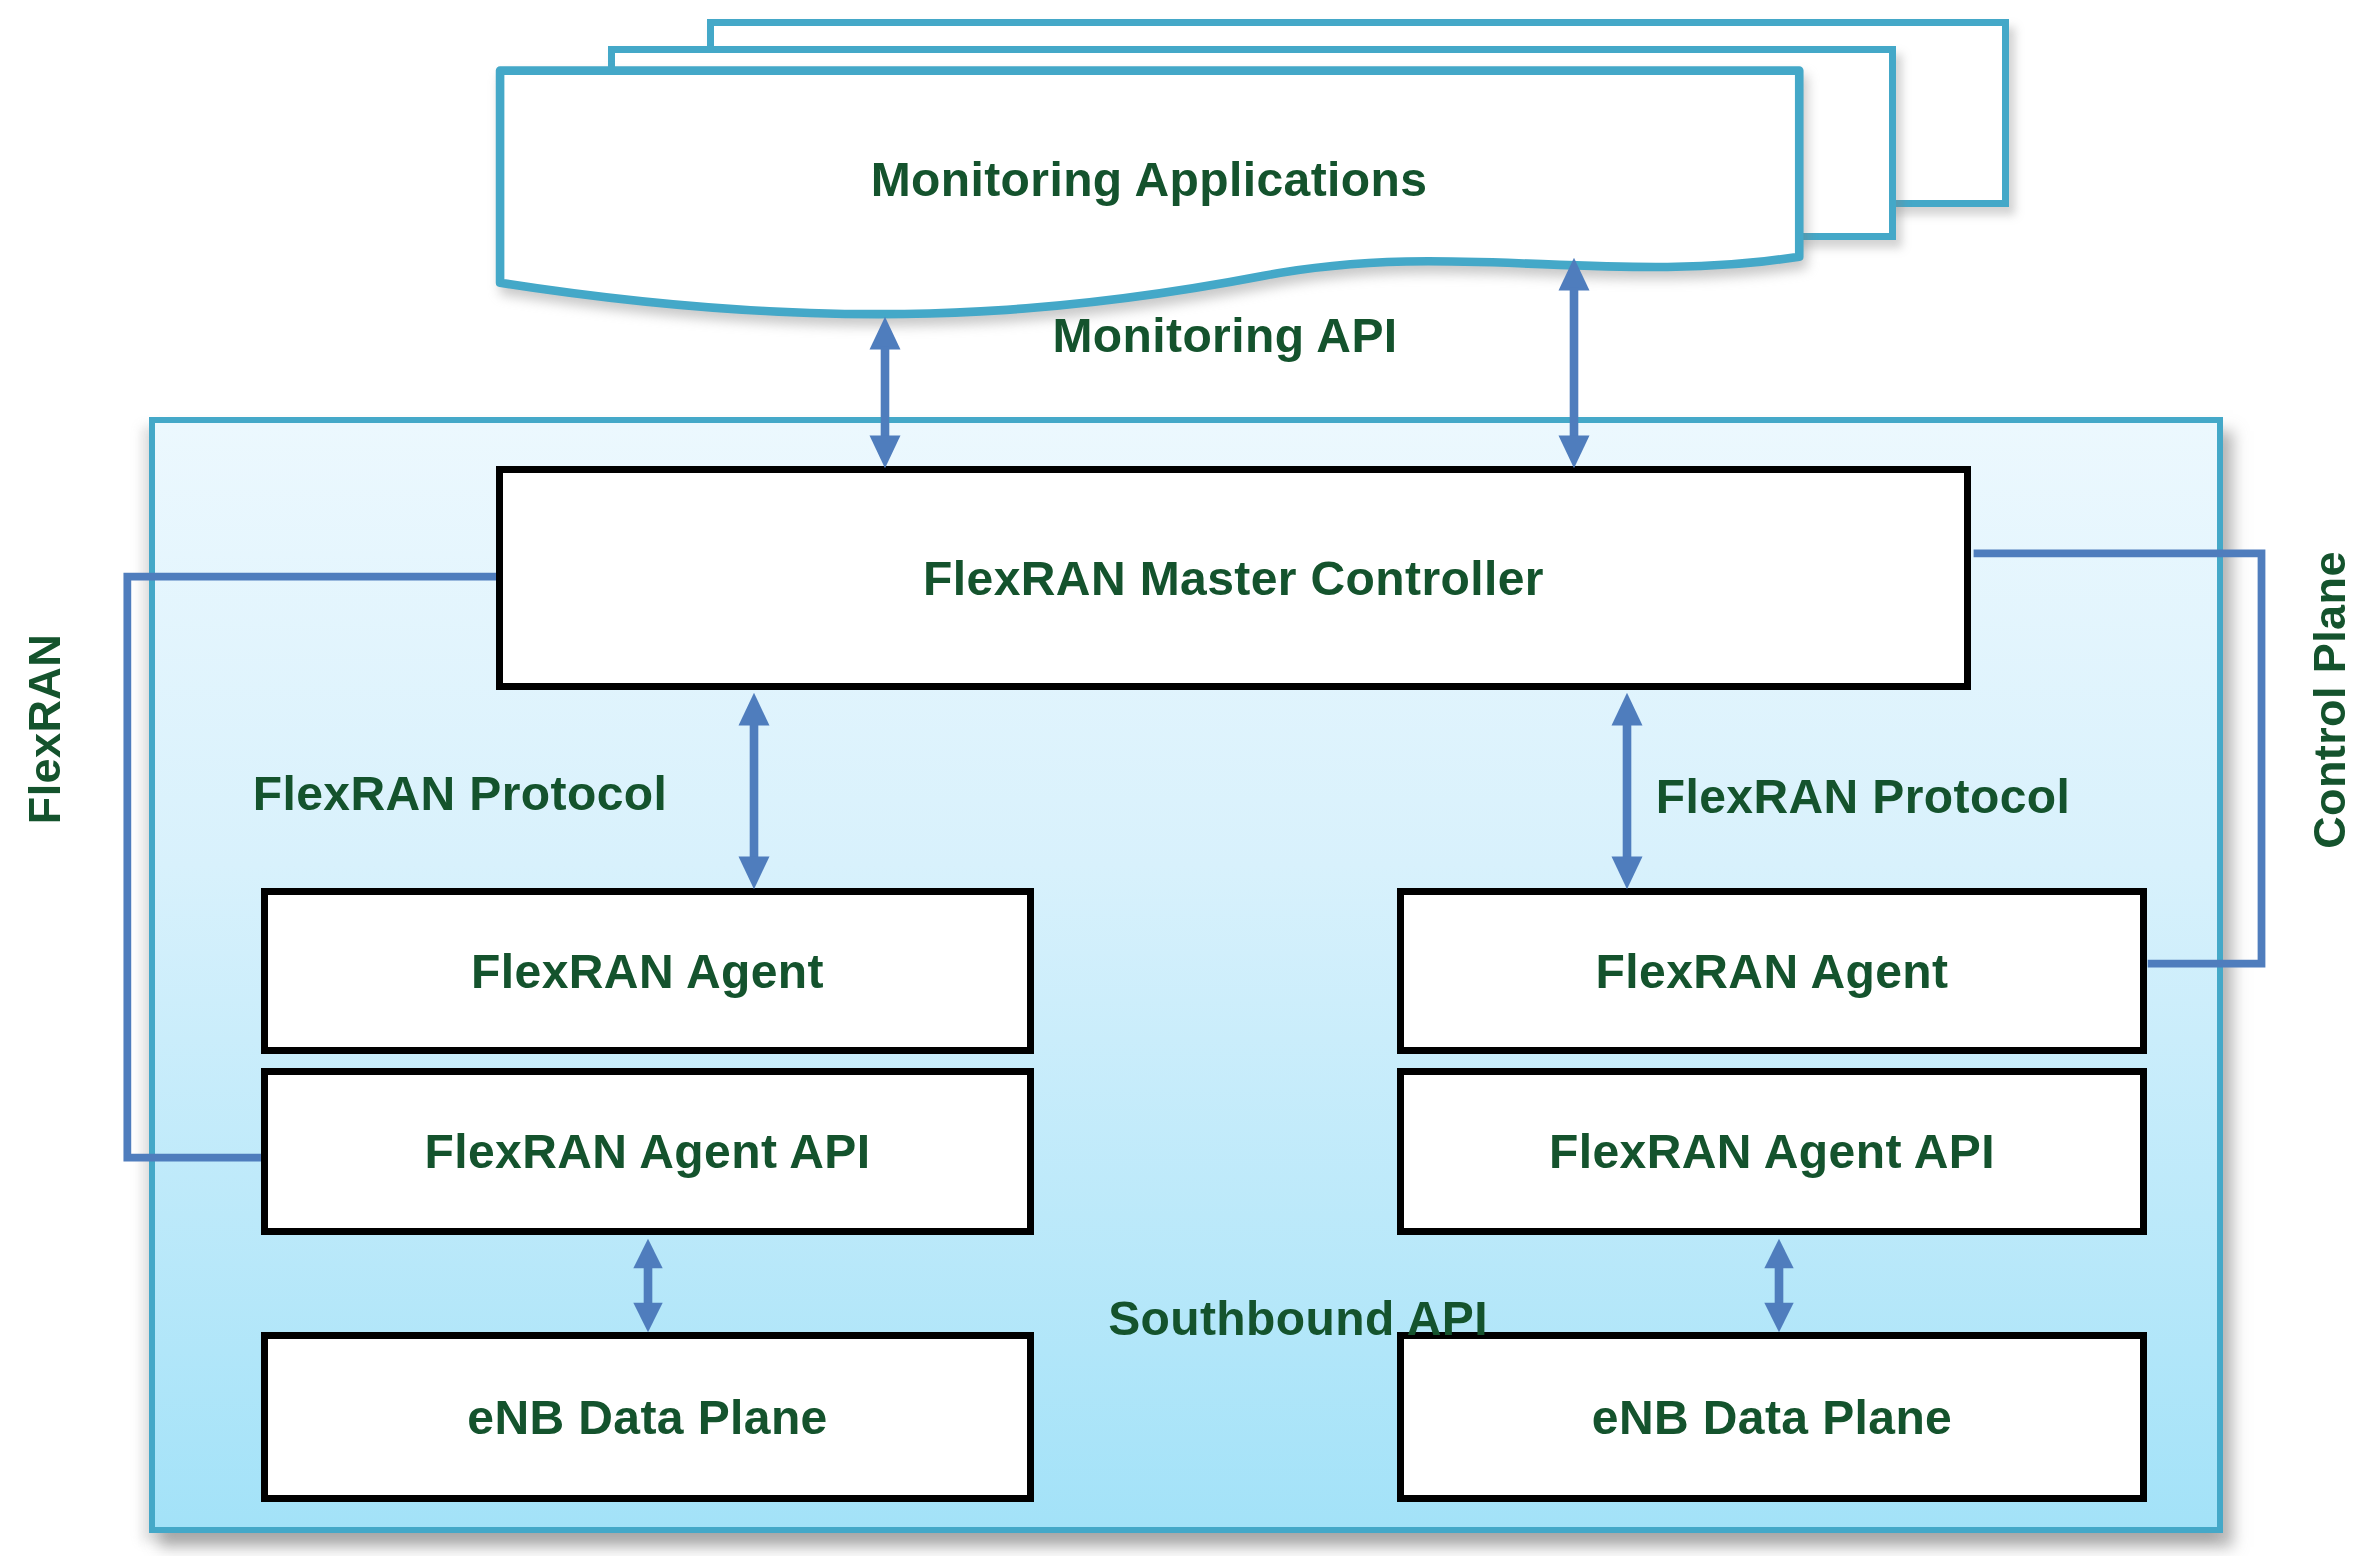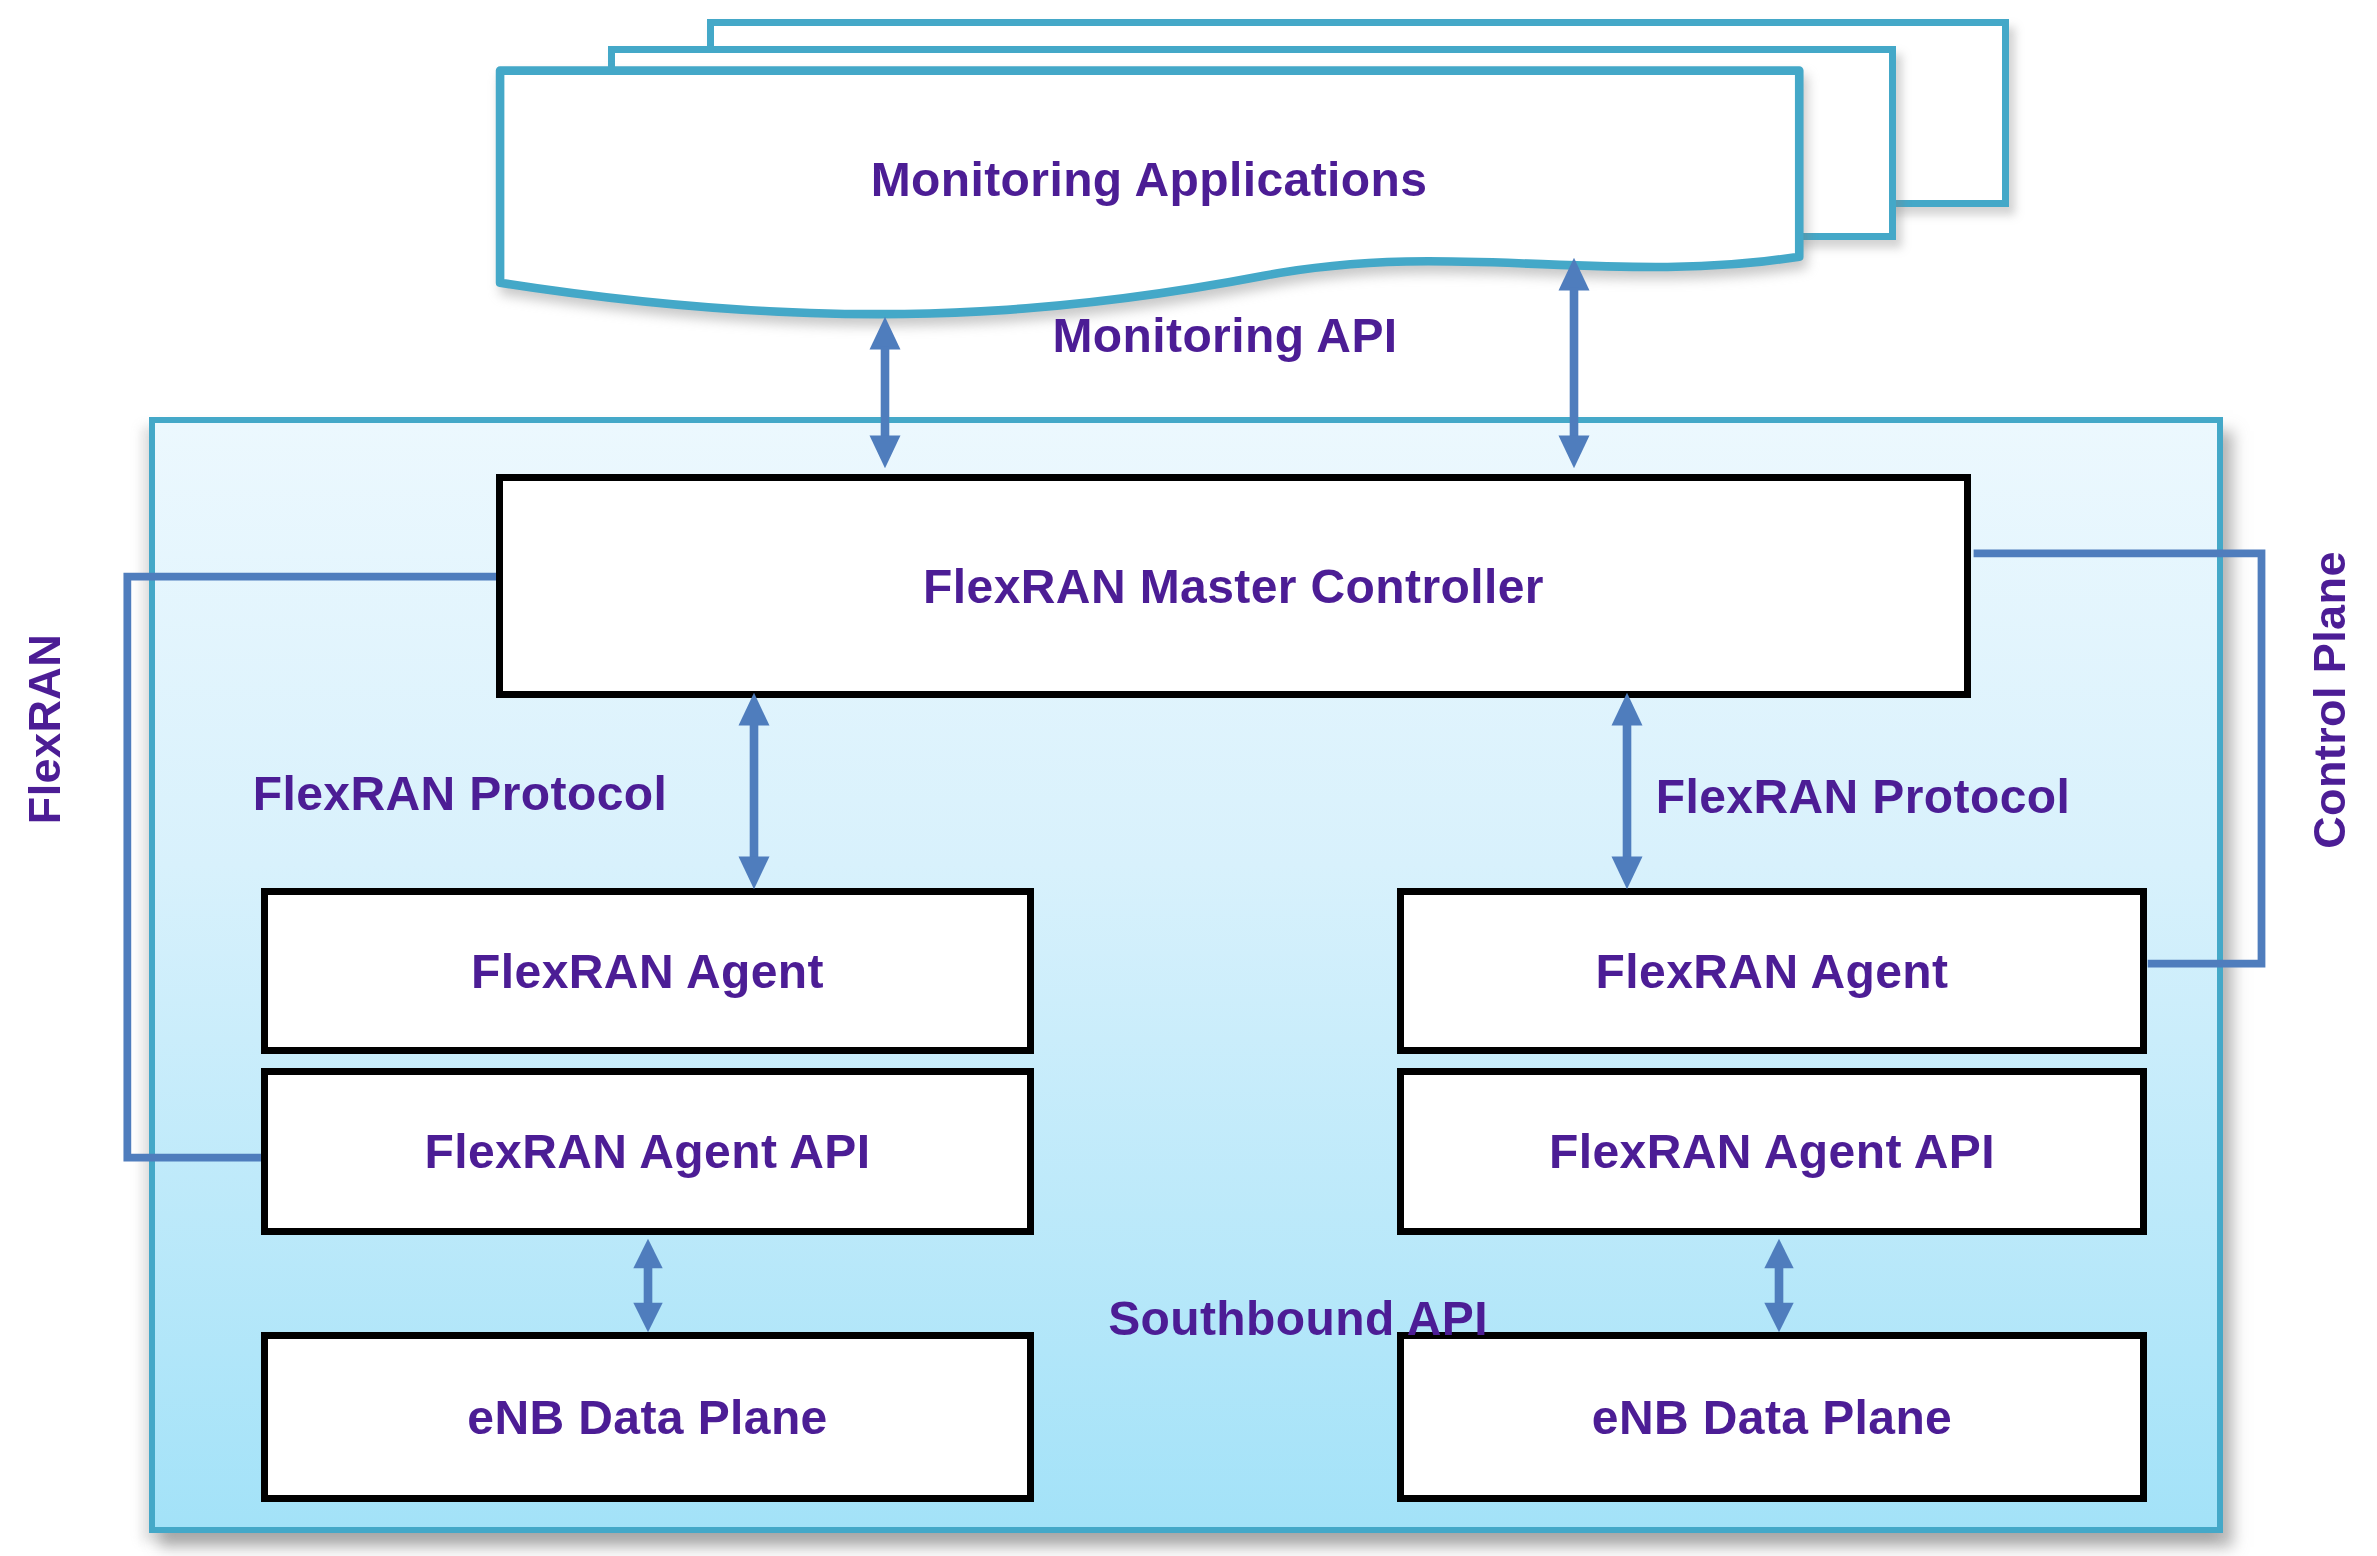--- a/index.html
+++ b/index.html
@@ -1,18 +1,18 @@
 <!DOCTYPE html>
 <html style="font-size:14px"><head>
 <meta charset="utf-8">
 <style>
   html,body { margin:0; padding:0; background:#ffffff; }
   #canvas {
     position:relative; width:2377px; height:1557px; overflow:hidden;
-    background:#ffffff; font-family:"Liberation Sans", sans-serif; color:#4c1d95;
+    background:#ffffff; font-family:"Liberation Sans", sans-serif; color:#14532d;
   }
   
   .doc-back {
     position:absolute; background:#ffffff; border:7.8px solid #44A8C8;
     box-shadow:6px 7.8px 8.6px rgba(130,130,130,.35);
   }
   .doc-front-svg { position:absolute; filter:drop-shadow(4.3px 8.6px 6px rgba(120,120,120,.40)); }
   
   .plane {
     position:absolute; left:149px; top:417px; width:2062px; height:1104px;
@@ -68,21 +68,21 @@
   <div class="plane"></div>
 
   <svg class="bracket" style="left:117px; top:566px;" width="405" height="604" viewBox="0 0 470 700">
     <path d="M 444 12 H 12 V 686 H 170"></path>
   </svg>
 
   <svg class="bracket" style="left:1970px; top:543px;" width="302" height="431" viewBox="0 0 350 500">
     <path d="M 4 12 H 338 V 488 H 206"></path>
   </svg>
 
-  <div class="box" style="left:496px; top:466px; width:1475px; height:224px;margin-top:8px;">
+  <div class="box" style="left:496px; top:466px; width:1475px; height:224px;">
     <span>FlexRAN Master Controller</span>
   </div>
 
   <div class="clabel" style="left:460px; top:793px;">FlexRAN Protocol</div>
   <div class="clabel" style="left:1863px; top:796px;">FlexRAN Protocol</div>
 
   <svg class="arrow" style="left:735px; top:692px;" width="38" height="198" viewBox="0 0 44 230">
     <polygon points="22,1 4,39 40,39"></polygon>
       <rect x="17" y="35" width="10" height="160"></rect>
       <polygon points="22,229 4,191 40,191"></polygon>

